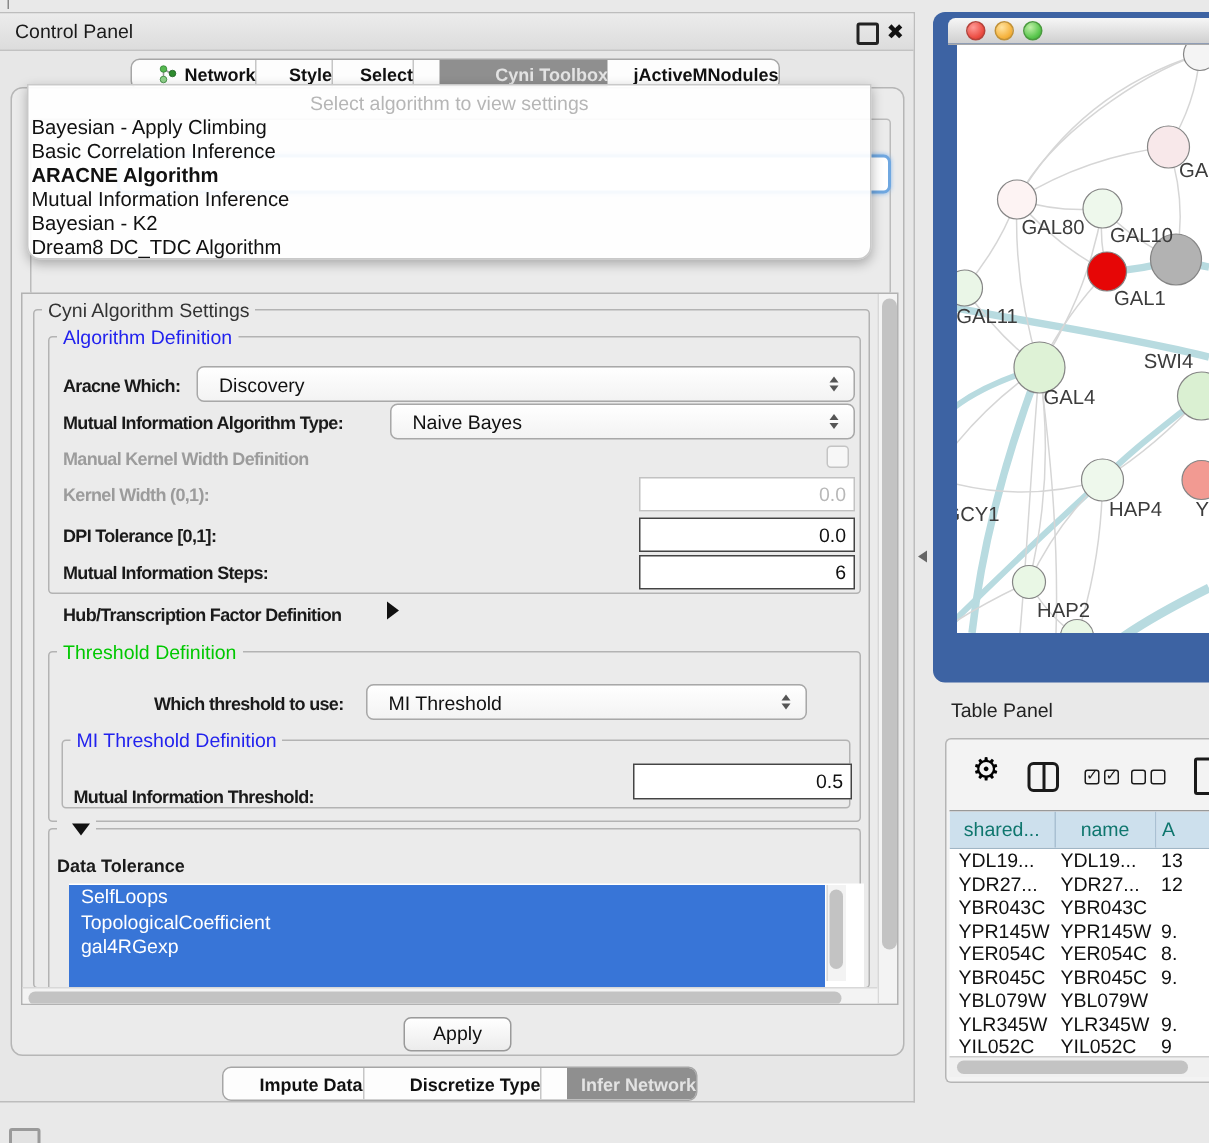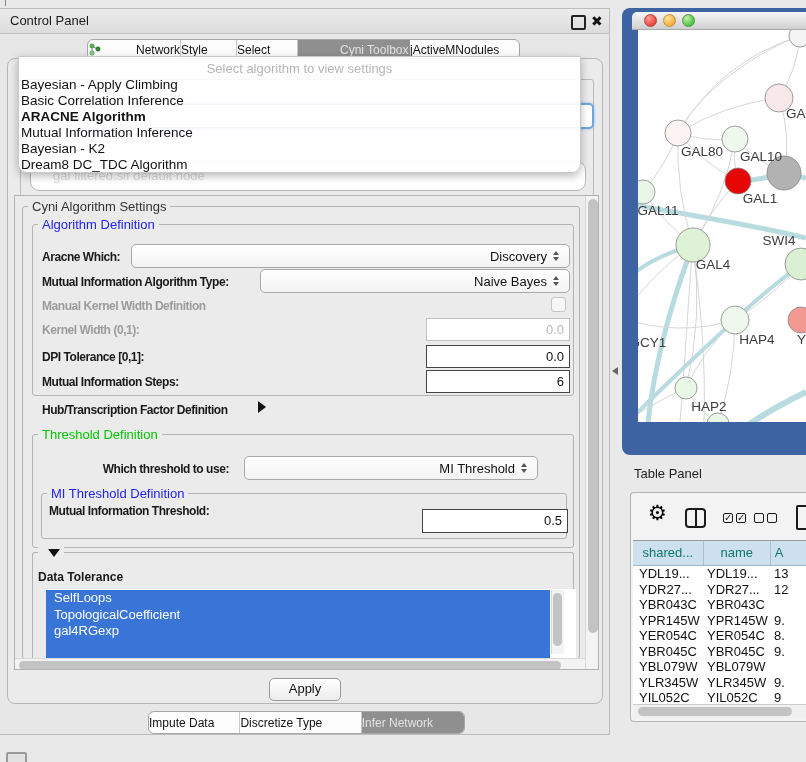--- a/index.html
+++ b/index.html
@@ -6,21 +6,21 @@
     font-family:"Liberation Sans","DejaVu Sans",sans-serif;}
   .abs{position:absolute;}
   
   #cp{left:0;top:8px;width:610px;height:727px;background:#e7e7e7;border:1px solid #bdbdbd;border-left:none;box-sizing:border-box;}
   #cp-titlebar{left:0;top:0;width:100%;height:24px;background:linear-gradient(#ececec,#dcdcdc);border-bottom:1px solid #c2c2c2;}
   #cp-title{left:10px;top:4px;font-size:13px;color:#1a1a1a;}
   .float-ic{left:571px;top:6px;width:11px;height:11px;border:2px solid #222;border-radius:2px;}
   .close-ic{left:591px;top:4px;font-size:14px;font-weight:bold;color:#111;}
   
   .tabbar{display:flex;border:1px solid #a6a6a6;border-radius:6px;background:#fdfdfd;overflow:hidden;box-sizing:border-box;}
-  .tab{font-size:12px;font-weight:normal;color:#111;display:flex;align-items:center;justify-content:space-between;border-right:1px solid #c6c6c6;box-sizing:border-box;white-space:nowrap;}
+  .tab{font-size:12px;font-weight:bold;color:#111;display:flex;align-items:center;justify-content:flex-end;border-right:1px solid #c6c6c6;box-sizing:border-box;white-space:nowrap;margin-left:17px;}
   .tab:last-child{border-right:none;}
   .tab.sel{background:#8f8f8f;color:#e3e3e3;border-right:none;}
   #top-tabs{left:87px;top:30px;width:433px;height:21px;}
   
   #content{left:7px;top:49px;width:596px;height:646px;background:#ebebeb;border:1px solid #b6b6b6;border-radius:8px;box-sizing:border-box;}
   
   .ghostgroup{left:12px;top:20px;width:572px;height:116px;border:1px solid #bbb;border-radius:3px;}
   .ghostcombo{left:70px;top:44px;width:516px;height:26px;border:2px solid #6fa7e0;border-radius:5px;background:#fff;box-shadow:0 0 3px #8cb8e8;box-sizing:border-box;}
   .ghostfield{left:22px;top:102px;width:556px;height:30px;border:1px solid #b9b9b9;border-radius:9px;background:#fff;box-sizing:border-box;font-size:13px;color:#dadada;line-height:28px;padding-left:22px;}
   
@@ -32,21 +32,21 @@
   #settings{left:6px;top:136px;width:585px;height:475px;background:#ebebeb;border:1px solid #b2b2b2;box-sizing:border-box;overflow:hidden;}
   .vtrack{background:#f3f3f3;border-left:1px solid #d8d8d8;}
   .thumb{background:#c3c3c3;border-radius:5px;}
   .group{border:1px solid #b3b3b3;border-radius:3px;box-sizing:border-box;}
   .gtitle{position:absolute;top:-8px;left:5px;background:#ebebeb;padding:0 4px;font-size:13px;color:#333;white-space:nowrap;}
   .gtitle.blue{color:#2222ee;}
   .gtitle.green{color:#00c800;}
   .lbl{font-size:12px;font-weight:bold;color:#1a1a1a;white-space:nowrap;letter-spacing:-0.45px;}
   .lbl.dis{color:#9c9c9c;}
   .combo{border:1px solid #a8a8a8;border-radius:5px;background:linear-gradient(#ffffff,#f3f3f3);box-sizing:border-box;display:flex;align-items:center;font-size:13px;color:#111;}
-  .combo .cv{flex:1;padding-left:14px;text-align:right;}
+  .combo .cv{flex:1;padding-left:14px;}
   .spin{width:18px;display:flex;flex-direction:column;align-items:center;gap:2px;margin-right:4px;}
   .spin i{width:0;height:0;border-left:3.5px solid transparent;border-right:3.5px solid transparent;}
   .spin .up{border-bottom:4.5px solid #555;}
   .spin .dn{border-top:4.5px solid #555;}
   .field{background:#fff;border:1px solid #444;box-sizing:border-box;font-size:13px;color:#111;text-align:right;padding:0 5px;line-height:21px;}
   .field.dis{border:1px solid #c2c2c2;color:#b8b8b8;}
   .cbx{width:15px;height:15px;border:1px solid #c4c4c4;border-radius:3px;background:#f7f7f7;box-sizing:border-box;}
   .tri-right{width:0;height:0;border-top:6px solid transparent;border-bottom:6px solid transparent;border-left:8px solid #111;}
   .tri-down{width:0;height:0;border-left:6px solid transparent;border-right:6px solid transparent;border-top:8px solid #111;display:inline-block;margin-left:6px;}
   
@@ -114,21 +114,20 @@
       </div>
       <div class="tab" style="width: 109px;">
         <span>jActiveMNodules</span>
       </div>
     </div>
 
   <div class="abs" id="content">
 
     <div class="abs ghostgroup"></div>
     <div class="abs ghostcombo"></div>
-    <div class="abs ghostfield">gal filtered.sif default node</div>
 
     <div class="abs" id="settings">
 
       <div class="abs group" style="left:7px;top:10px;width:558px;height:453px;">
         <span class="gtitle">Cyni Algorithm Settings</span>
       </div>
 
       <div class="abs group" style="left:17px;top:28px;width:542px;height:172px;">
         <span class="gtitle blue">Algorithm Definition</span>
       </div>
@@ -167,21 +166,21 @@
       <div class="abs combo" style="left:229px;top:260px;width:294px;height:24px;">
         <span class="cv">MI Threshold</span>
         <span class="spin">
             <i class="up"></i>
             <i class="dn"></i>
           </span>
       </div>
       <div class="abs group" style="left:26px;top:297px;width:526px;height:46px;">
         <span class="gtitle blue">MI Threshold Definition</span>
       </div>
-      <span class="abs lbl" style="left:34px;top:308px;">Mutual Information Threshold:</span>
+      <span class="abs lbl" style="left:34px;top:328px;">Mutual Information Threshold:</span>
       <div class="abs field" style="left:407px;top:313px;width:146px;height:24px;">0.5</div>
 
       <div class="abs group" style="left:17px;top:356px;width:542px;height:109px;border-bottom:none;">
         <span class="gtitle"><span class="tri-down"></span></span>
       </div>
       <span class="abs lbl" style="left:23px;top:374px;letter-spacing:0;">Data Tolerance</span>
       <div class="abs" id="attr-list">
         <div id="attr-sel">
             <div class="li">SelfLoops</div>
             <div class="li">TopologicalCoefficient</div>

